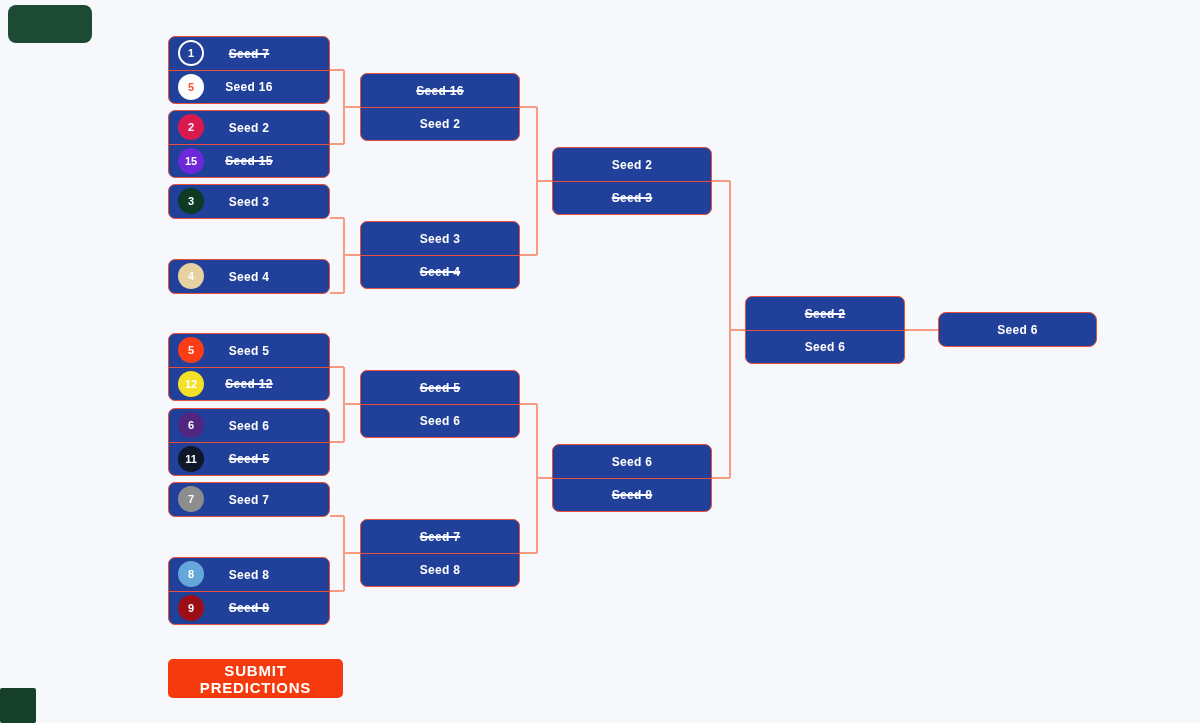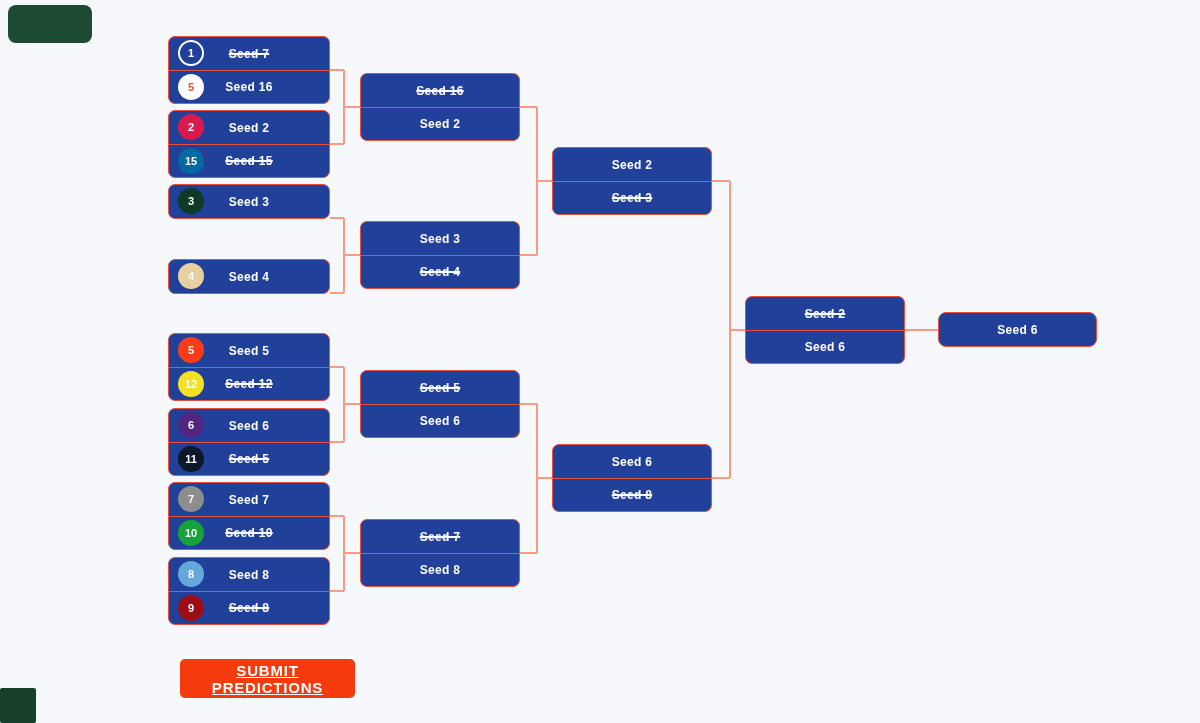--- a/index.html
+++ b/index.html
@@ -41,27 +41,26 @@
     font-size:11px;font-weight:bold;line-height:1;
   }
   .circle.ringed{border:2px solid #ffffff;}
   .label{
     flex:1;text-align:center;color:var(--text);
     font-size:12px;font-weight:bold;letter-spacing:.3px;
   }
   .struck{text-decoration:line-through;text-decoration-thickness:2px;}
   .champ{border-radius:8px;}
   .submit{
-    position:absolute;left:180px;top:659px;z-index:3;
+    position:absolute;left:168px;top:659px;z-index:3;
     width:175px;height:39px;
     color:#ffffff;border:none;border-radius:5px;
     font-family:"Liberation Sans", sans-serif;
     font-size:15px;font-weight:bold;letter-spacing:.8px;
     cursor:pointer;
-    text-decoration:underline;
   }
 </style>
 </head>
 <body>
 
 <div class="stage">
   <div class="badge badge-tl" style="background: rgb(28, 74, 51);"></div>
   <div class="badge badge-bl" style="background: rgb(22, 64, 42);"></div>
   <div id="bracket">
       <div class="line" style="left: 330px; top: 69px; width: 14px; height: 2px;"></div>
@@ -102,21 +101,21 @@
           <span class="circle" style="background: rgb(255, 255, 255); color: rgb(244, 80, 46);">5</span>
           <span class="label">Seed 16</span>
         </div>
       </div>
       <div class="match" style="left: 168px; top: 110px; width: 162px;">
         <div class="team">
           <span class="circle" style="background: rgb(218, 26, 78); color: rgb(255, 255, 255);">2</span>
           <span class="label">Seed 2</span>
         </div>
         <div class="team">
-          <span class="circle" style="background: #0369a1; color: rgb(255, 255, 255);">15</span>
+          <span class="circle" style="background: #6d28d9; color: rgb(255, 255, 255);">15</span>
           <span class="label struck">Seed 15</span>
         </div>
       </div>
       <div class="match" style="left: 168px; top: 184px; width: 162px;">
         <div class="team">
           <span class="circle" style="background: rgb(13, 59, 36); color: rgb(255, 255, 255);">3</span>
           <span class="label">Seed 3</span>
         </div>
       </div>
       <div class="match" style="left: 168px; top: 259px; width: 162px;">
@@ -142,24 +141,20 @@
         </div>
         <div class="team">
           <span class="circle" style="background: #0f172a; color: rgb(255, 255, 255);">11</span>
           <span class="label struck">Seed 5</span>
         </div>
       </div>
       <div class="match" style="left: 168px; top: 482px; width: 162px;">
         <div class="team">
           <span class="circle" style="background: rgb(141, 141, 141); color: rgb(255, 255, 255);">7</span>
           <span class="label">Seed 7</span>
-        </div>
-        <div class="team">
-          <span class="circle" style="background: rgb(22, 163, 57); color: rgb(255, 255, 255);">10</span>
-          <span class="label struck">Seed 10</span>
         </div>
       </div>
       <div class="match" style="left: 168px; top: 557px; width: 162px;">
         <div class="team">
           <span class="circle" style="background: rgb(100, 167, 218); color: rgb(255, 255, 255);">8</span>
           <span class="label">Seed 8</span>
         </div>
         <div class="team">
           <span class="circle" style="background: rgb(155, 14, 21); color: rgb(255, 255, 255);">9</span>
           <span class="label struck">Seed 8</span>

